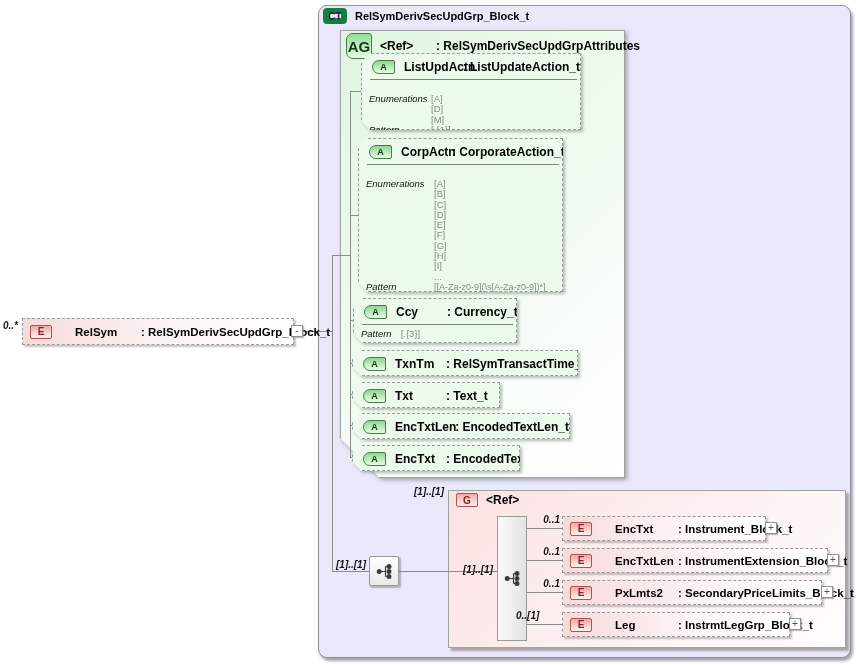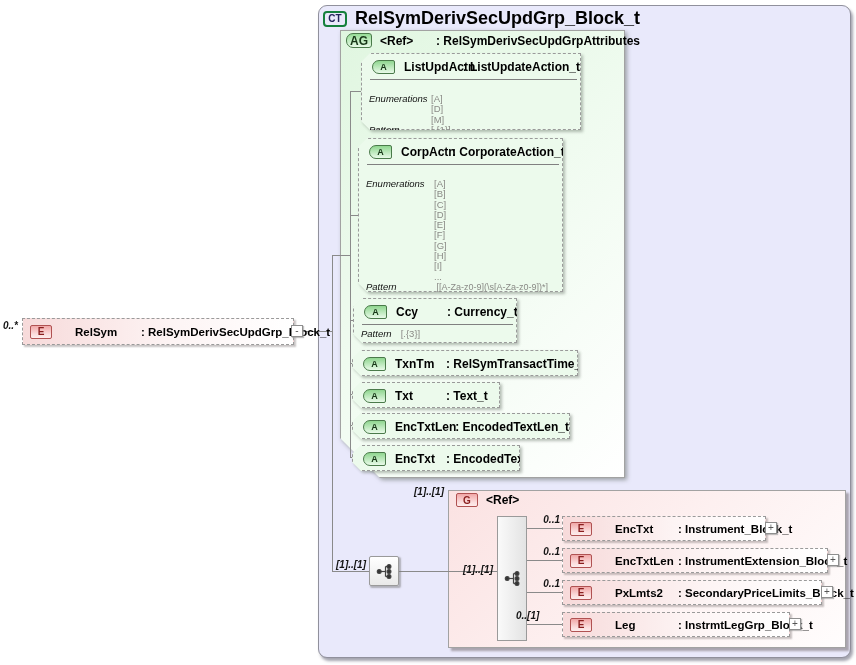--- a/index.html
+++ b/index.html
@@ -17,39 +17,39 @@
       clip-path:polygon(0 0,100% 0,100% 100%,40px 100%,0 calc(100% - 40px));}
   .ag-wrap{left:340px;top:30px;width:285px;height:448px;}
   .g{left:448px;top:490px;width:398px;height:158px;box-sizing:border-box;
      border:1px solid #a2a2a2;background:linear-gradient(135deg,#fbe2e2 0%,#fdf0f0 50%,#fffdfd 100%);
      box-shadow:2.5px 2.5px 2px rgba(90,80,80,.45);z-index:1;}
   .grp-head{display:flex;align-items:center;gap:8px;white-space:nowrap;
             font-weight:bold;font-size:12px;color:#000;z-index:3;}
   
   .badge{box-sizing:border-box;display:flex;align-items:center;justify-content:center;
          font-weight:bold;flex:none;}
-  .badge-ct{width:24px;height:16px;font-size:10px;color:#23235a;border:2px solid #15803d;
+  .badge-ct{width:24px;height:16px;font-size:10px;color:#23235a;border:6px solid #15803d;
             border-radius:4px;background:linear-gradient(180deg,#cfcfee,#ecectc 60%,#ececfa);}
-  .badge-ag{width:26px;height:15px;font-size:12px;color:#173517;border:1px solid #4a7a4a;
+  .badge-ag{width:26px;height:26px;font-size:15px;color:#173517;border:1px solid #4a7a4a;
             border-radius:7px 3px 3px 7px;background:linear-gradient(180deg,#96dc96,#e8fae8);}
   .badge-a{width:23px;height:14px;font-size:9px;color:#173517;border:1px solid #4a7a4a;
            border-radius:7px 2px 2px 7px;background:linear-gradient(180deg,#8fd68f,#e8fae8);}
   .badge-e,.badge-g{width:22px;height:14px;font-size:10px;color:#8a1f1f;border:1px solid #b05252;
            border-radius:2px;background:linear-gradient(180deg,#f1a7a7,#fbdede 70%,#fdecec);}
   
   .abox-wrap{filter:drop-shadow(2px 2px 1.5px rgba(100,110,100,.45));z-index:3;}
   .abox{width:100%;height:100%;box-sizing:border-box;border:1px dashed #9a9a9a;
         background:#ecfaec;
         clip-path:polygon(9px 0,100% 0,100% 100%,9px 100%,0 calc(100% - 9px),0 9px);}
   .bhead{display:flex;align-items:center;height:25px;padding-left:10px;gap:9px;
          white-space:nowrap;font-weight:bold;font-size:12px;color:#000;}
   .nm{display:inline-block;}
   .abox .nm{min-width:42px;}
   .sep{border-top:1px solid #808080;margin:0 3px 2px 8px;}
-  .facets{padding:2px 14px 0 7px;font-size:9.5px;line-height:10.3px;margin-top:12px;}
+  .facets{padding:2px 4px 0 7px;font-size:9.5px;line-height:10.3px;margin-top:12px;}
   .facet-grid{display:grid;grid-template-columns:62px auto;}
   .facet-grid.wide{grid-template-columns:68px auto;}
   .facet-label{font-style:italic;color:#111;}
   .facet-vals{color:#8a8a86;white-space:pre-line;}
   .facet-inline{display:flex;gap:9px;padding:1px 0 0 7px;font-size:9.5px;}
   
   .ebox{box-sizing:border-box;border:1px dashed #9a9a9a;height:25px;
         background:linear-gradient(90deg,#f7dada 0%,#fdf4f4 55%,#ffffff 100%);
         box-shadow:2px 2px 1.5px rgba(120,110,110,.4);z-index:3;
         display:flex;align-items:center;padding-left:7px;gap:8px;
@@ -69,21 +69,21 @@
           background:linear-gradient(90deg,#fafafa,#e3e3e3);z-index:3;
           display:flex;align-items:center;justify-content:center;}
   svg.wires{left:0;top:0;z-index:2;}
 </style>
 </head>
 <body>
 
 <div class="abs ct"></div>
 <div class="abs ct-head">
   <span class="badge badge-ct">CT</span>
-  <span style="font-weight:bold;font-size:18px;">RelSymDerivSecUpdGrp_Block_t</span>
+  <span style="font-weight:bold;font-size:11px;">RelSymDerivSecUpdGrp_Block_t</span>
 </div>
 
 <div class="abs ag-wrap shadow-wrap">
   <div class="ag"></div>
 </div>
 <div class="abs grp-head" style="left:346px;top:33px;">
   <span class="badge badge-ag">AG</span>
   <span class="nm" style="min-width:48px;">&lt;Ref&gt;</span>
   <span>: RelSymDerivSecUpdGrpAttributes</span>
 </div>
@@ -157,21 +157,21 @@
 [B]
 [C]
 [D]
 [E]
 [F]
 [G]
 [H]
 [I]
 ...</span>
     <span class="facet-label">Pattern</span>
-    <span class="facet-vals" style="font-size:9px;text-align:right;">[[A-Za-z0-9](\s[A-Za-z0-9])*]</span>
+    <span class="facet-vals" style="font-size:9px;">[[A-Za-z0-9](\s[A-Za-z0-9])*]</span>
   </div>
  </div>
 </div>
 
 <div class="abs abox-wrap" style="left:353px;top:298px;width:164px;height:45px;">
  <div class="abox">
   <div class="bhead">
     <span class="badge badge-a">A</span>
     <span class="nm">Ccy</span>
     <span>: Currency_t</span>

